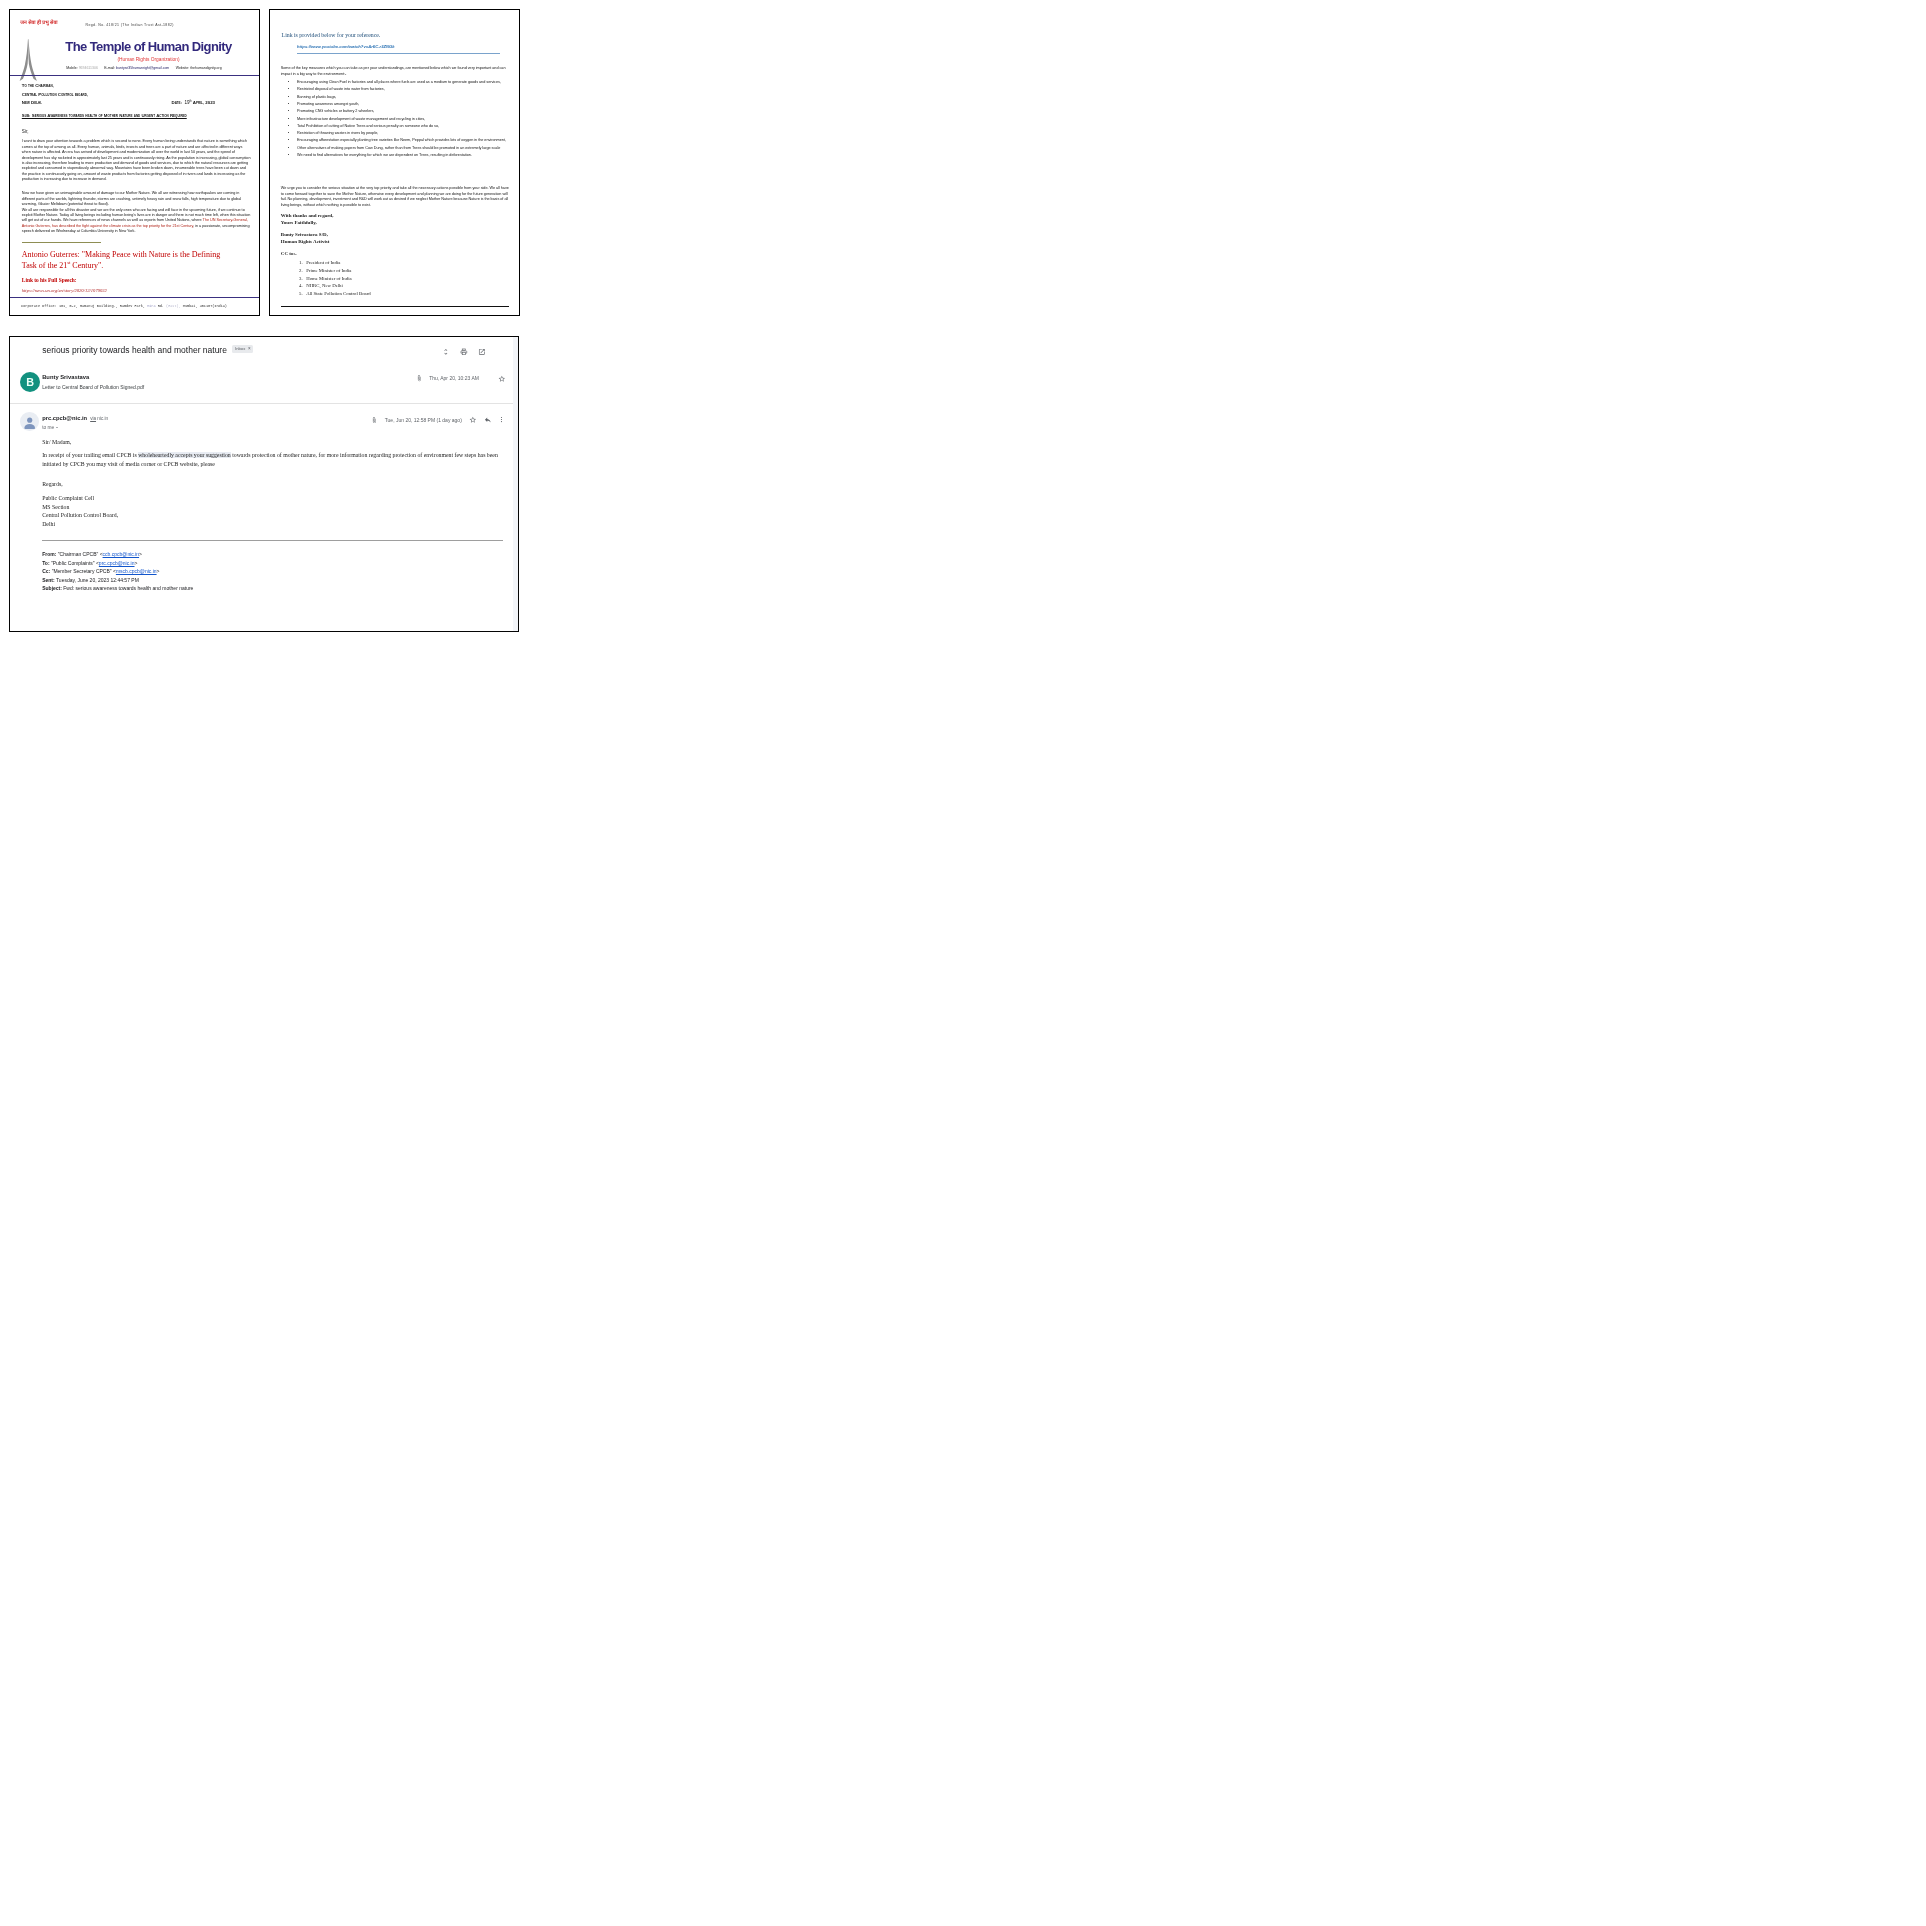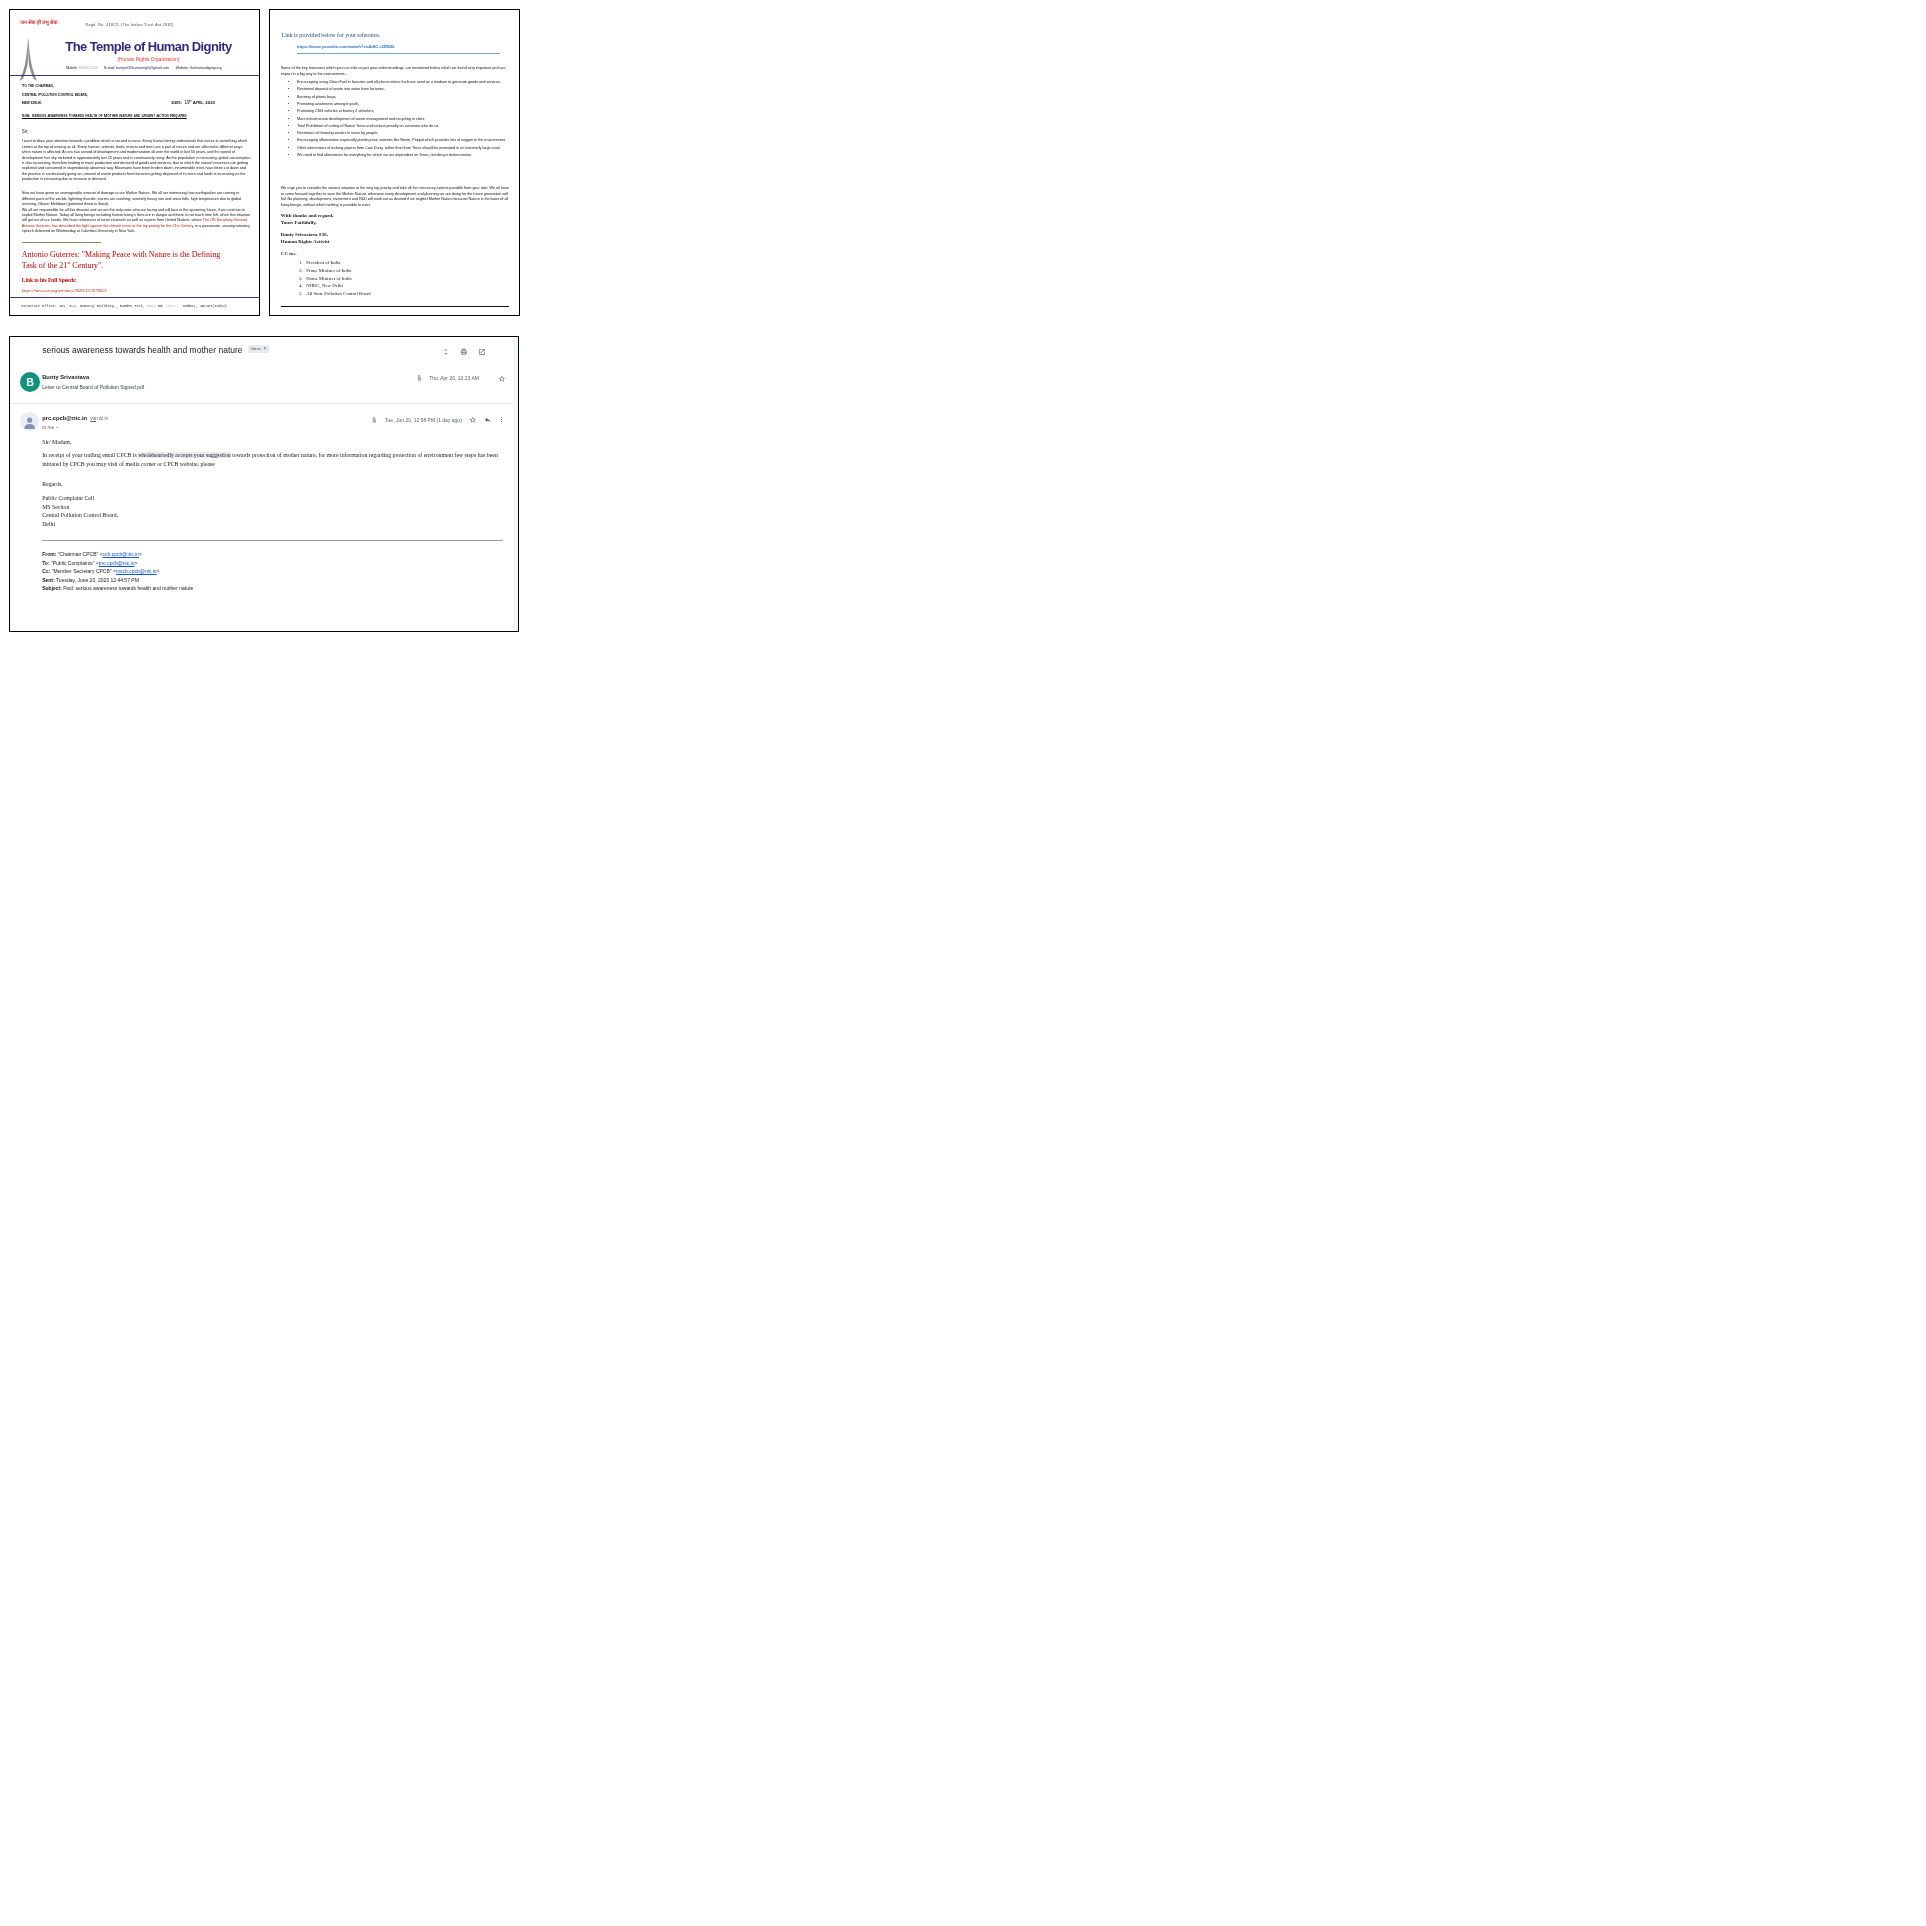--- a/index.html
+++ b/index.html
@@ -169,21 +169,21 @@
     <li>All State Pollution Control Board</li>
   </ol>
 
   <div class="abs end-line" style="left:10.8px;top:296px;width:228px;"></div>
 </div>
 
 <div class="page" id="gmail">
   <div class="scrollstrip"></div>
 
   <div class="abs gm-subject" style="left:32px;top:7.7px;">
-    <span>serious awareness towards health and mother nature</span><span class="chip"><span>Inbox</span><span class="x">×</span></span>
+    <span>serious priority towards health and mother nature</span><span class="chip"><span>Inbox</span><span class="x">×</span></span>
   </div>
 
   <div class="abs gm-icons" style="right:33px;top:10.8px;">
     <span>
       <svg width="7.7" height="7.7" viewBox="0 0 24 24" fill="#5f6368">
           <path d="M12 5.83L15.17 9l1.41-1.41L12 3 7.41 7.59 8.83 9 12 5.83zm0 12.34L8.83 15l-1.41 1.41L12 21l4.59-4.59L15.17 15 12 18.17z"></path>
         </svg>
     </span>
     <span>
       <svg width="7.7" height="7.7" viewBox="0 0 24 24" fill="none" stroke="#5f6368" stroke-width="2">

